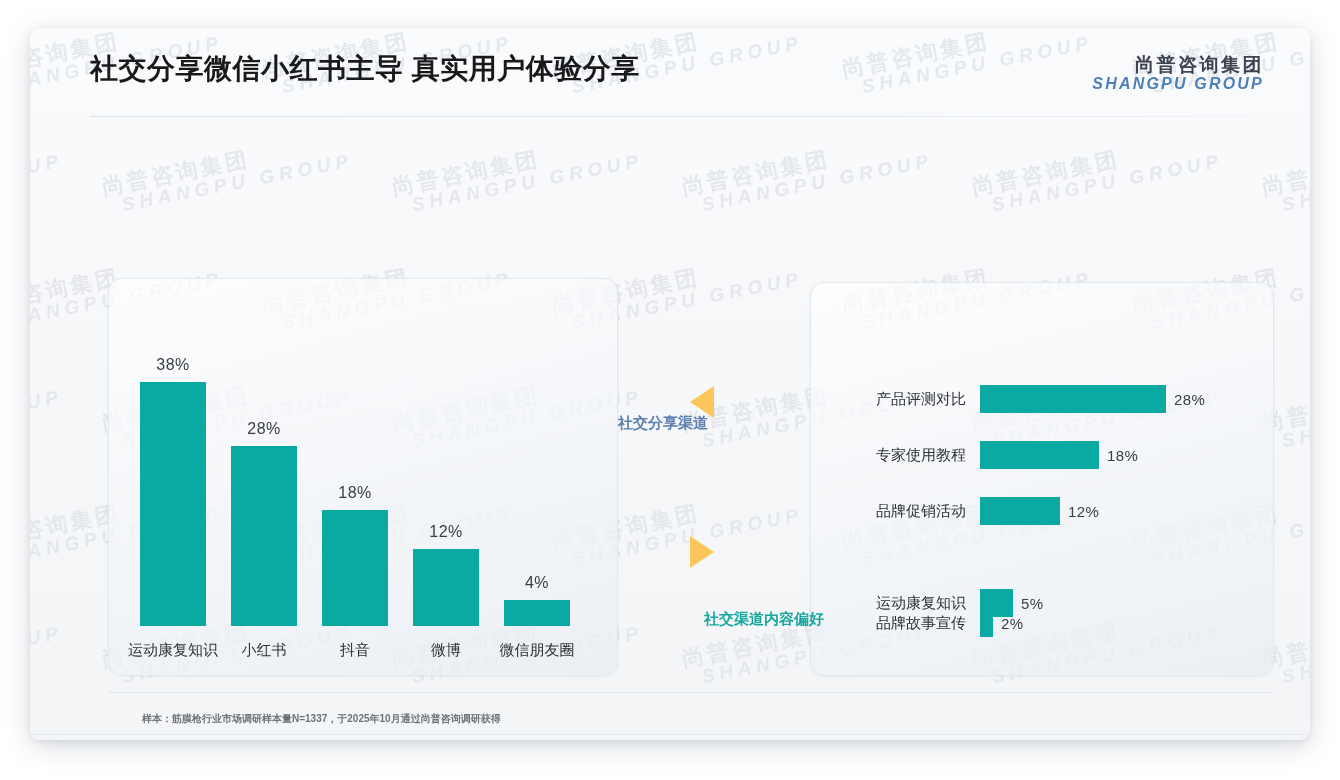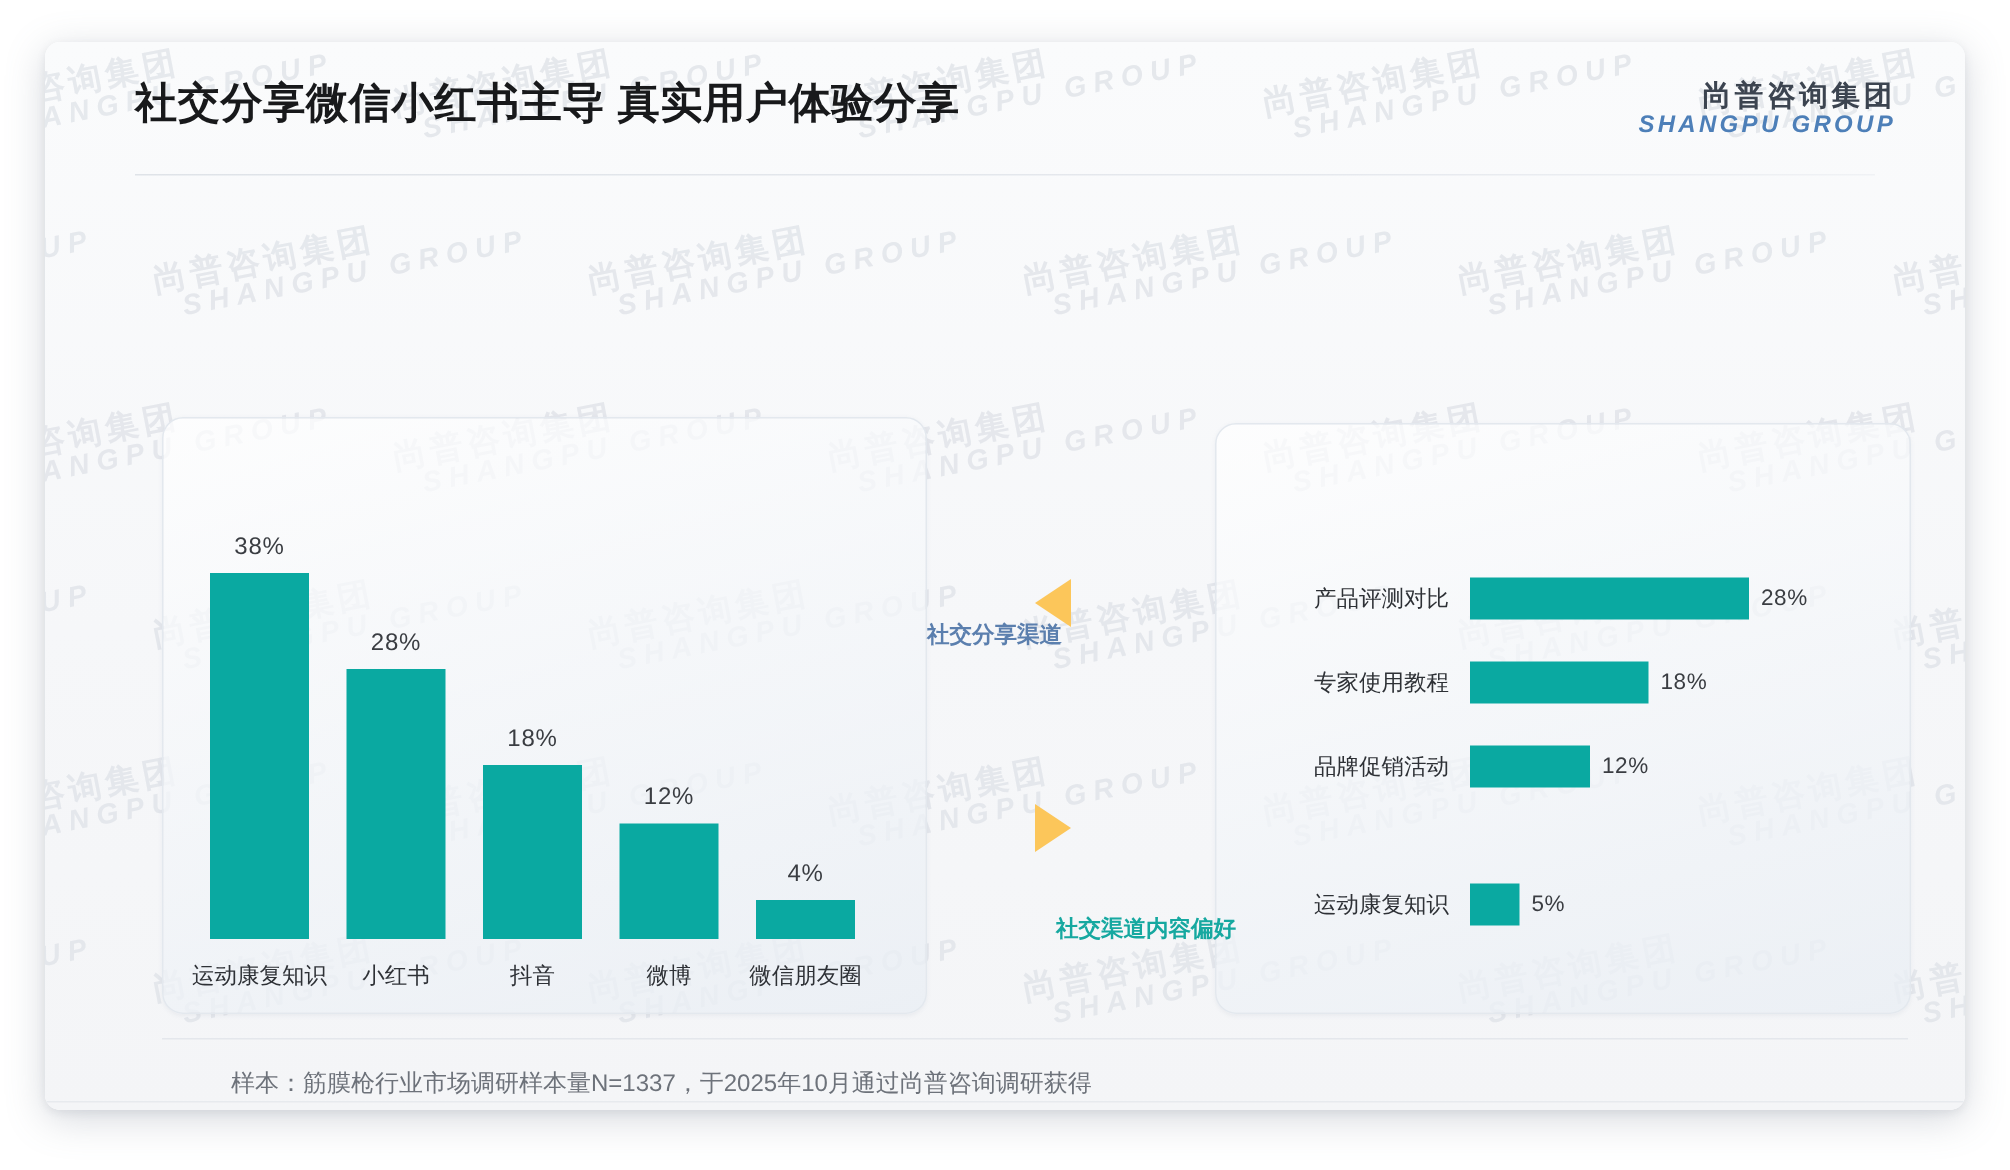--- a/index.html
+++ b/index.html
@@ -265,25 +265,26 @@
     z-index: 5;
     left: 78px;
     top: 664px;
     width: 1164px;
     height: 1px;
     background: #e4e7ec;
   }
   #footnote {
     position: absolute;
     z-index: 5;
-    left: 124px;
+    left: 112px;
     top: 684px;
-    font-size: 16px;
+    font-size: 10px;
     color: #6d727a;
     white-space: nowrap;
+    font-weight: bold;
   }
   #footer-rule {
     position: absolute;
     z-index: 5;
     left: 0;
     top: 706px;
     width: 100%;
     height: 1px;
     background: #e7eaee;
   }
@@ -516,20 +517,27 @@
           <div class="bar-val" style="left: 88px;">12%</div>
         </div>
       </div>
       <div class="bar-row" style="top: 270px; margin-top: 36px;">
         <div class="bar-cat">运动康复知识</div>
         <div class="bar-track">
           <div class="bar-fill" title="运动康复知识 5%" style="width: 33px; background: rgb(10, 169, 161);"></div>
           <div class="bar-val" style="left: 41px;">5%</div>
         </div>
       </div>
+      <div class="bar-row" style="top: 326px;">
+        <div class="bar-cat">品牌故事宣传</div>
+        <div class="bar-track">
+          <div class="bar-fill" title="品牌故事宣传 2%" style="width: 13px; background: rgb(10, 169, 161);"></div>
+          <div class="bar-val" style="left: 21px;">2%</div>
+        </div>
+      </div>
     </div>
 
   <div class="mid-note" id="note-1">
     <div class="tri tri-left"></div>
     <div class="mid-text">社交分享渠道</div>
   </div>
   <div class="mid-note" id="note-2">
     <div class="tri tri-right"></div>
     <div class="mid-text">社交渠道内容偏好</div>
   </div>

